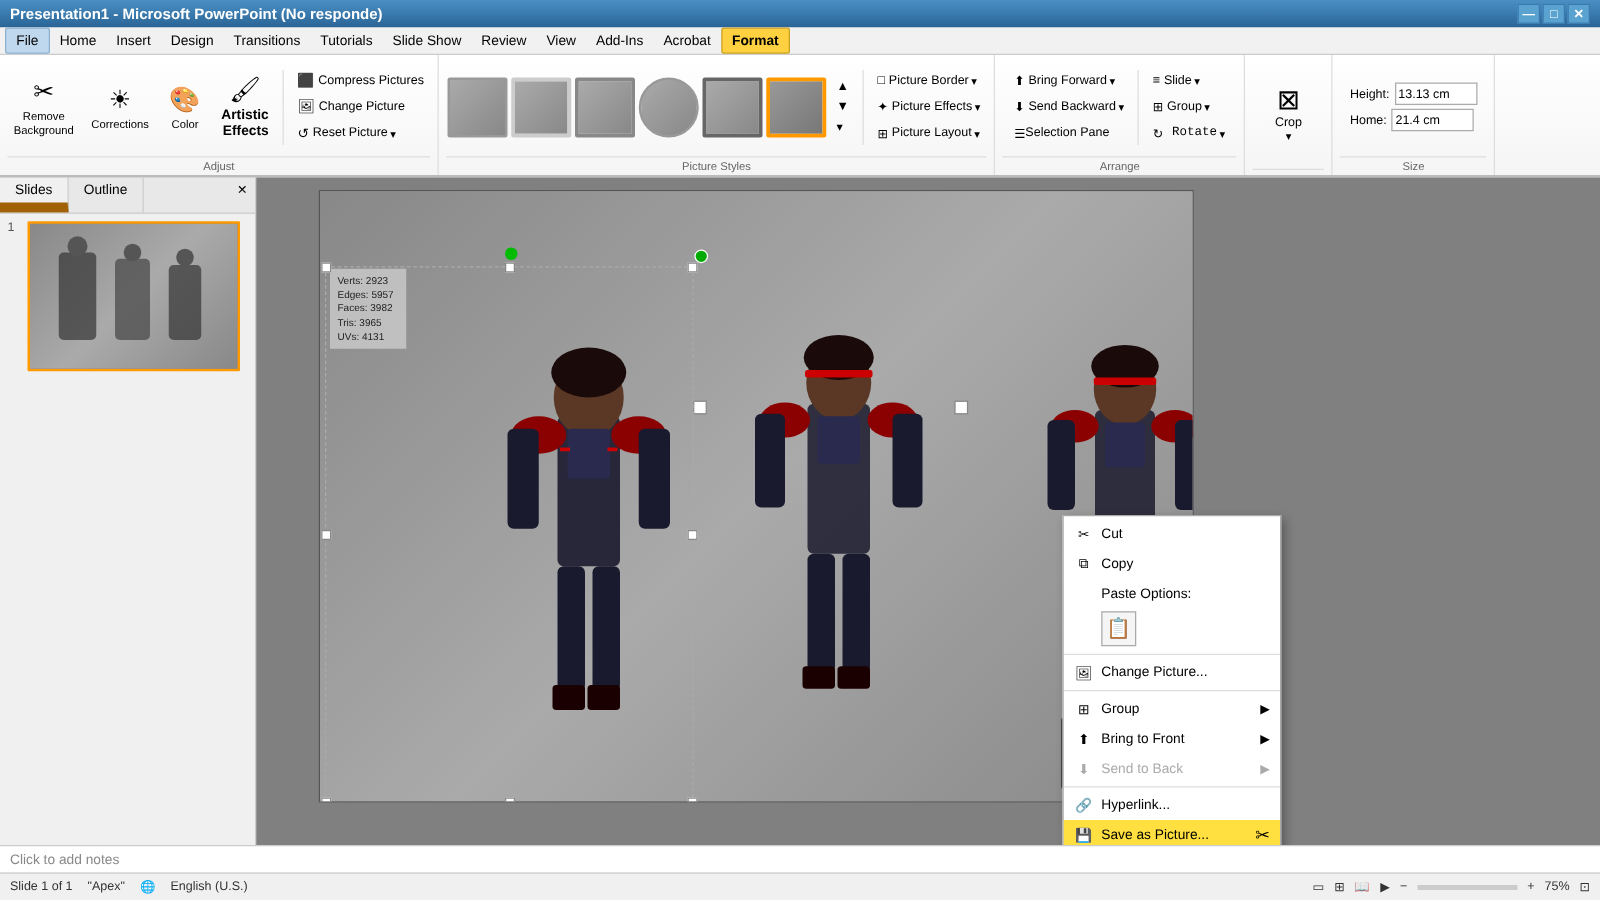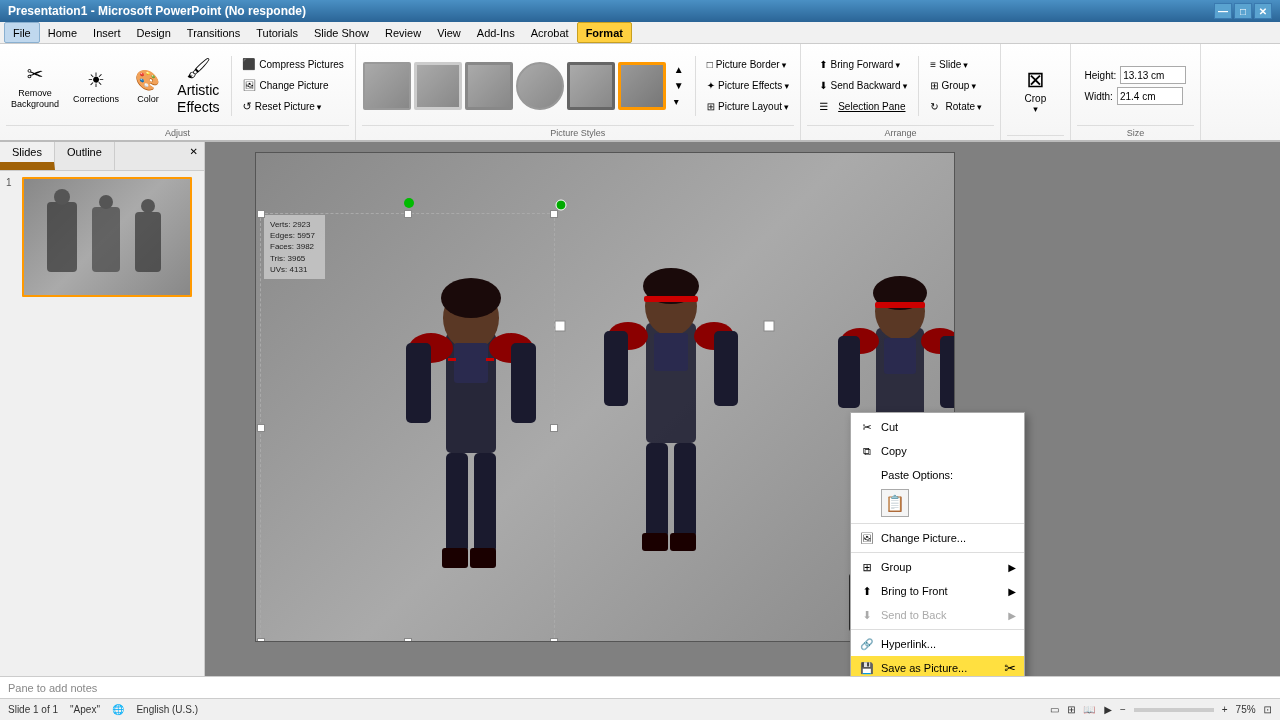--- a/index.html
+++ b/index.html
@@ -402,21 +402,21 @@
         <div style="font-size:9px;">Corrections</div>
       </div>
 
       <div class="ribbon-btn-large" style="min-width:40px;">
         <div class="icon" style="font-size:20px;">🎨</div>
         <div style="font-size:9px;">Color</div>
       </div>
 
       <div class="ribbon-btn-large" style="min-width:46px;">
         <div class="icon" style="font-size:20px;">🖌</div>
-        <div style="font-size:14px;text-align:center;line-height:1.2;">Artistic<br>Effects</div>
+        <div style="font-size:11px;text-align:right;line-height:1.2;font-weight:bold;">Artistic<br>Effects</div>
       </div>
       <div class="ribbon-separator"></div>
 
       <div class="ribbon-col" style="justify-content:center;height:70px;">
         <div class="ribbon-btn-small">
           <span style="font-size:11px;margin-right:3px;">⬛</span>
           <span>Compress Pictures</span>
         </div>
         <div class="ribbon-btn-small">
           <span style="font-size:11px;margin-right:3px;">🖼</span>
@@ -482,38 +482,38 @@
           <span style="margin-left:3px;">Bring Forward</span>
           <span style="font-size:9px;margin-left:2px;">▾</span>
         </div>
         <div class="ribbon-btn-small">
           <span>⬇</span>
           <span style="margin-left:3px;">Send Backward</span>
           <span style="font-size:9px;margin-left:2px;">▾</span>
         </div>
         <div class="ribbon-btn-small">
           <span>☰</span>
-          <span style="margin-left:10px;text-decoration:underline;">Selection Pane</span>
+          <span style="margin-left:0;">Selection Pane</span>
         </div>
       </div>
       <div class="ribbon-separator"></div>
       <div class="ribbon-col">
         <div class="ribbon-btn-small">
           <span>≡</span>
           <span style="margin-left:3px;">Slide</span>
           <span style="font-size:9px;margin-left:2px;">▾</span>
         </div>
         <div class="ribbon-btn-small">
           <span>⊞</span>
           <span style="margin-left:3px;">Group</span>
           <span style="font-size:9px;margin-left:2px;">▾</span>
         </div>
         <div class="ribbon-btn-small">
           <span>↻</span>
-          <span style="margin-left:7px;">Rotate</span>
+          <span style="margin-left:7px;font-family:Liberation Mono, monospace;">Rotate</span>
           <span style="font-size:9px;margin-left:2px;">▾</span>
         </div>
       </div>
     </div>
     <div class="ribbon-group-label">Arrange</div>
   </div>
 
   <div class="ribbon-group" style="min-width:70px;">
     <div class="ribbon-group-content">
       <div class="ribbon-btn-large" style="min-width:50px;">
@@ -526,21 +526,21 @@
   </div>
 
   <div class="ribbon-group" style="min-width:130px;">
     <div class="ribbon-group-content">
       <div class="size-inputs">
         <div class="size-row">
           <span>Height:</span>
           <input class="size-input" type="text" value="13.13 cm" style="">
         </div>
         <div class="size-row">
-          <span>Width:</span>
+          <span>Home:</span>
           <input class="size-input" type="text" value="21.4 cm" style="">
         </div>
       </div>
     </div>
     <div class="ribbon-group-label">Size</div>
   </div>
 </div>
 
 <div class="main-area">
 
@@ -730,21 +730,21 @@
         <span>Save as Picture...</span>
 
         <span style="margin-left:auto;font-size:14px;">✂</span>
       </div>
 
     </div>
   </div>
 </div>
 
 <div class="notes-bar">
-  <span>Pane to add notes</span>
+  <span>Click to add notes</span>
 </div>
 
 <div class="status-bar">
   <div style="display:flex;align-items:center;gap:12px;">
     <span>Slide 1 of 1</span>
     <span>"Apex"</span>
     <span>🌐</span>
     <span>English (U.S.)</span>
   </div>
   <div class="status-right">

